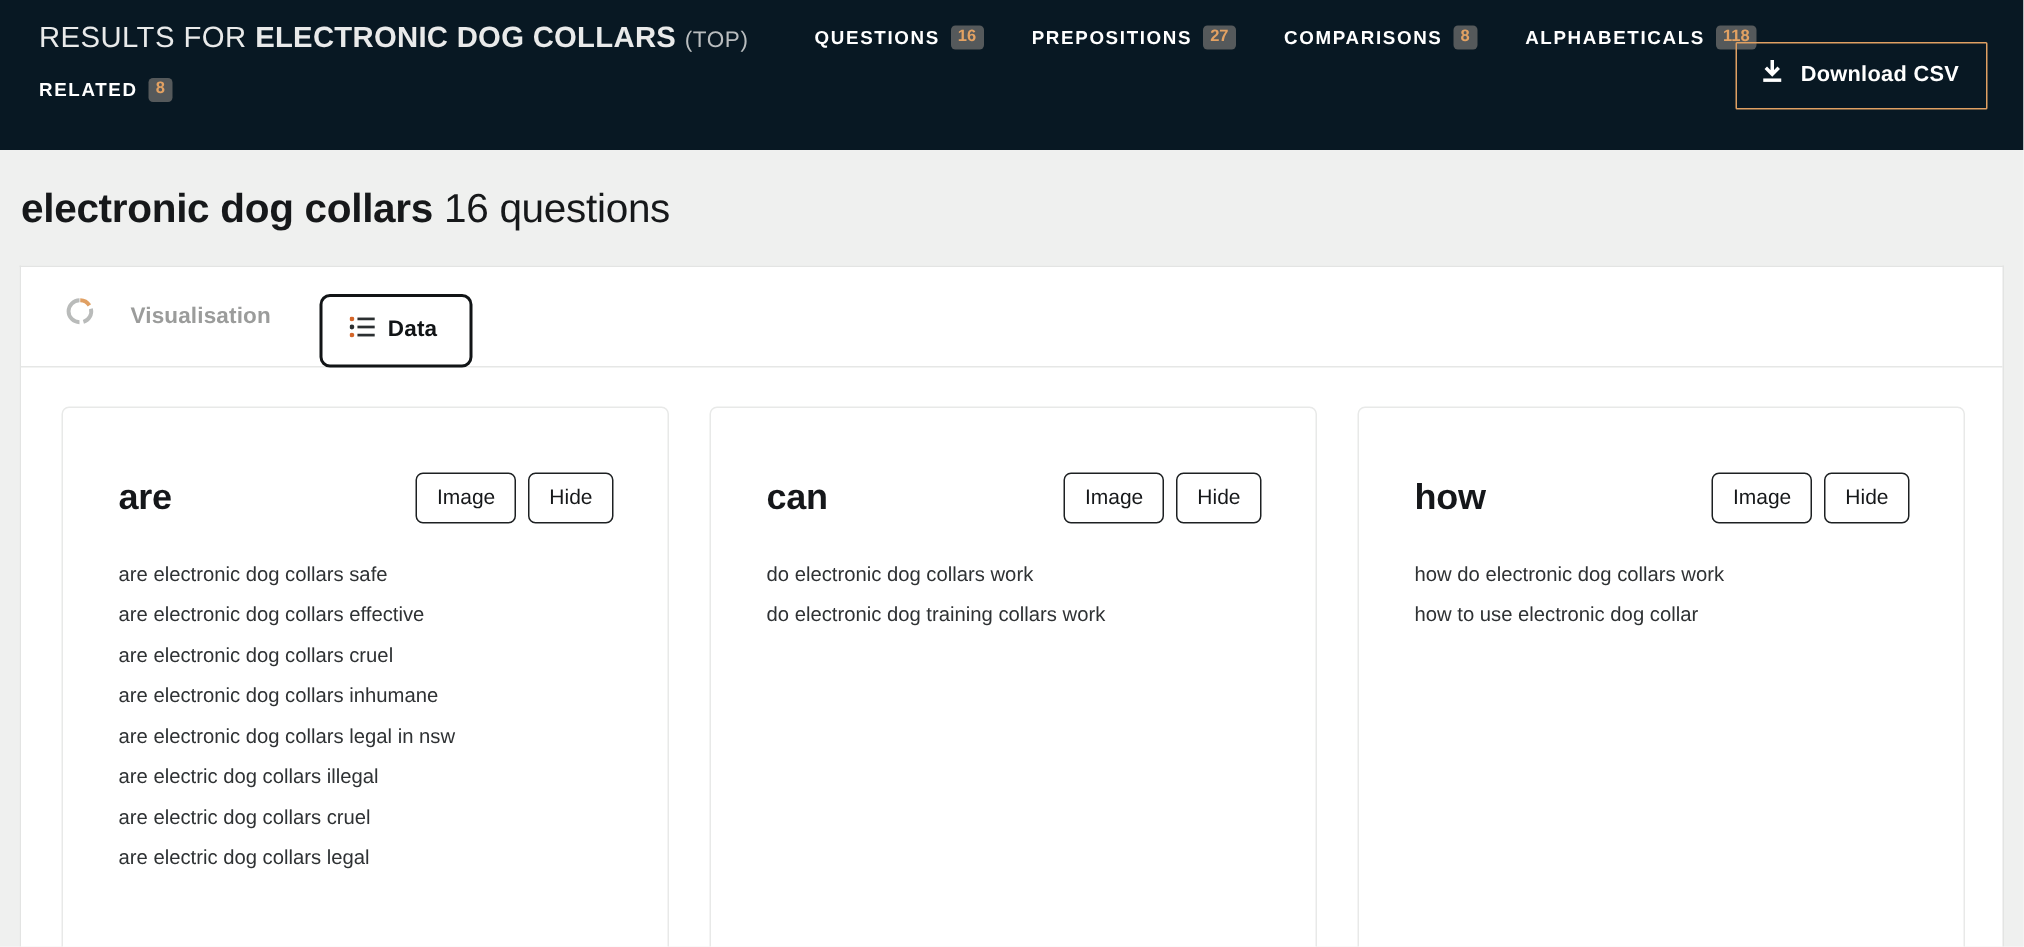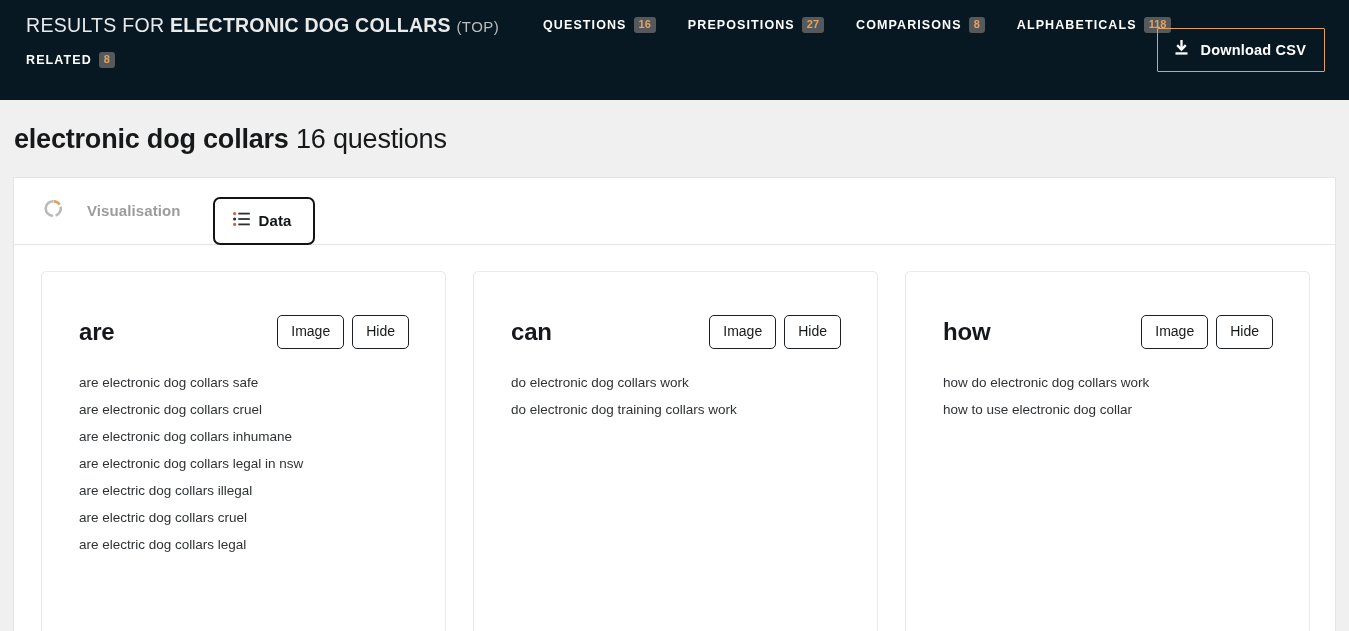--- a/index.html
+++ b/index.html
@@ -300,20 +300,21 @@
     <div class="card tall">
       <div class="card-head">
         <span class="card-word">are</span>
         <div class="card-btns">
           <button class="cbtn">Image</button>
           <button class="cbtn">Hide</button>
         </div>
       </div>
       <div class="card-list">
         <div class="qitem">are electronic dog collars safe</div>
+        <div class="qitem">are electronic dog collars effective</div>
         <div class="qitem">are electronic dog collars cruel</div>
         <div class="qitem">are electronic dog collars inhumane</div>
         <div class="qitem">are electronic dog collars legal in nsw</div>
         <div class="qitem">are electric dog collars illegal</div>
         <div class="qitem">are electric dog collars cruel</div>
         <div class="qitem">are electric dog collars legal</div>
       </div>
     </div>
 
     <div class="card short">

